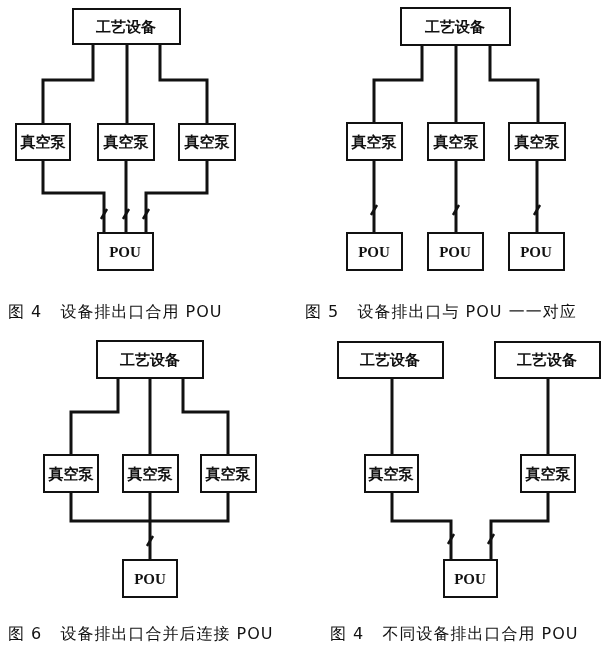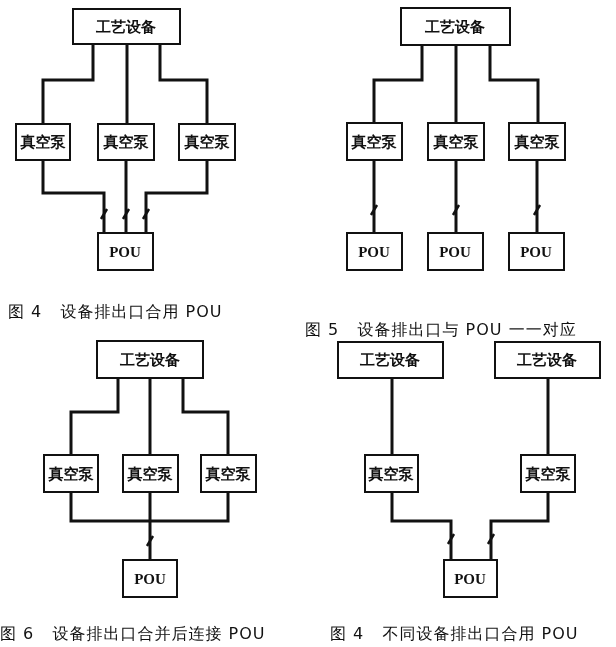--- a/index.html
+++ b/index.html
@@ -121,15 +121,15 @@
     <text class="lbl" x="391" y="474">真空泵</text>
     <rect class="box" x="521" y="455" width="54" height="37"></rect>
     <text class="lbl" x="548" y="474">真空泵</text>
 
     <rect class="box" x="444" y="560" width="53" height="37"></rect>
     <text class="lbl-pou" x="470" y="579">POU</text>
   </g>
 </svg>
 
 <div class="cap" style="left:8px; top:302px;">图 4   设备排出口合用 POU</div>
-<div class="cap" style="left:305px; top:320px;">图 5   设备排出口与 POU 一一对应</div>
-<div class="cap" style="left:0; top:624px;">图 6   设备排出口合并后连接 POU</div>
+<div class="cap" style="left:305px; top:302px;">图 5   设备排出口与 POU 一一对应</div>
+<div class="cap" style="left:8px; top:624px;">图 6   设备排出口合并后连接 POU</div>
 <div class="cap" style="left:330px; top:624px;">图 4   不同设备排出口合用 POU</div>
 
 </body></html>

